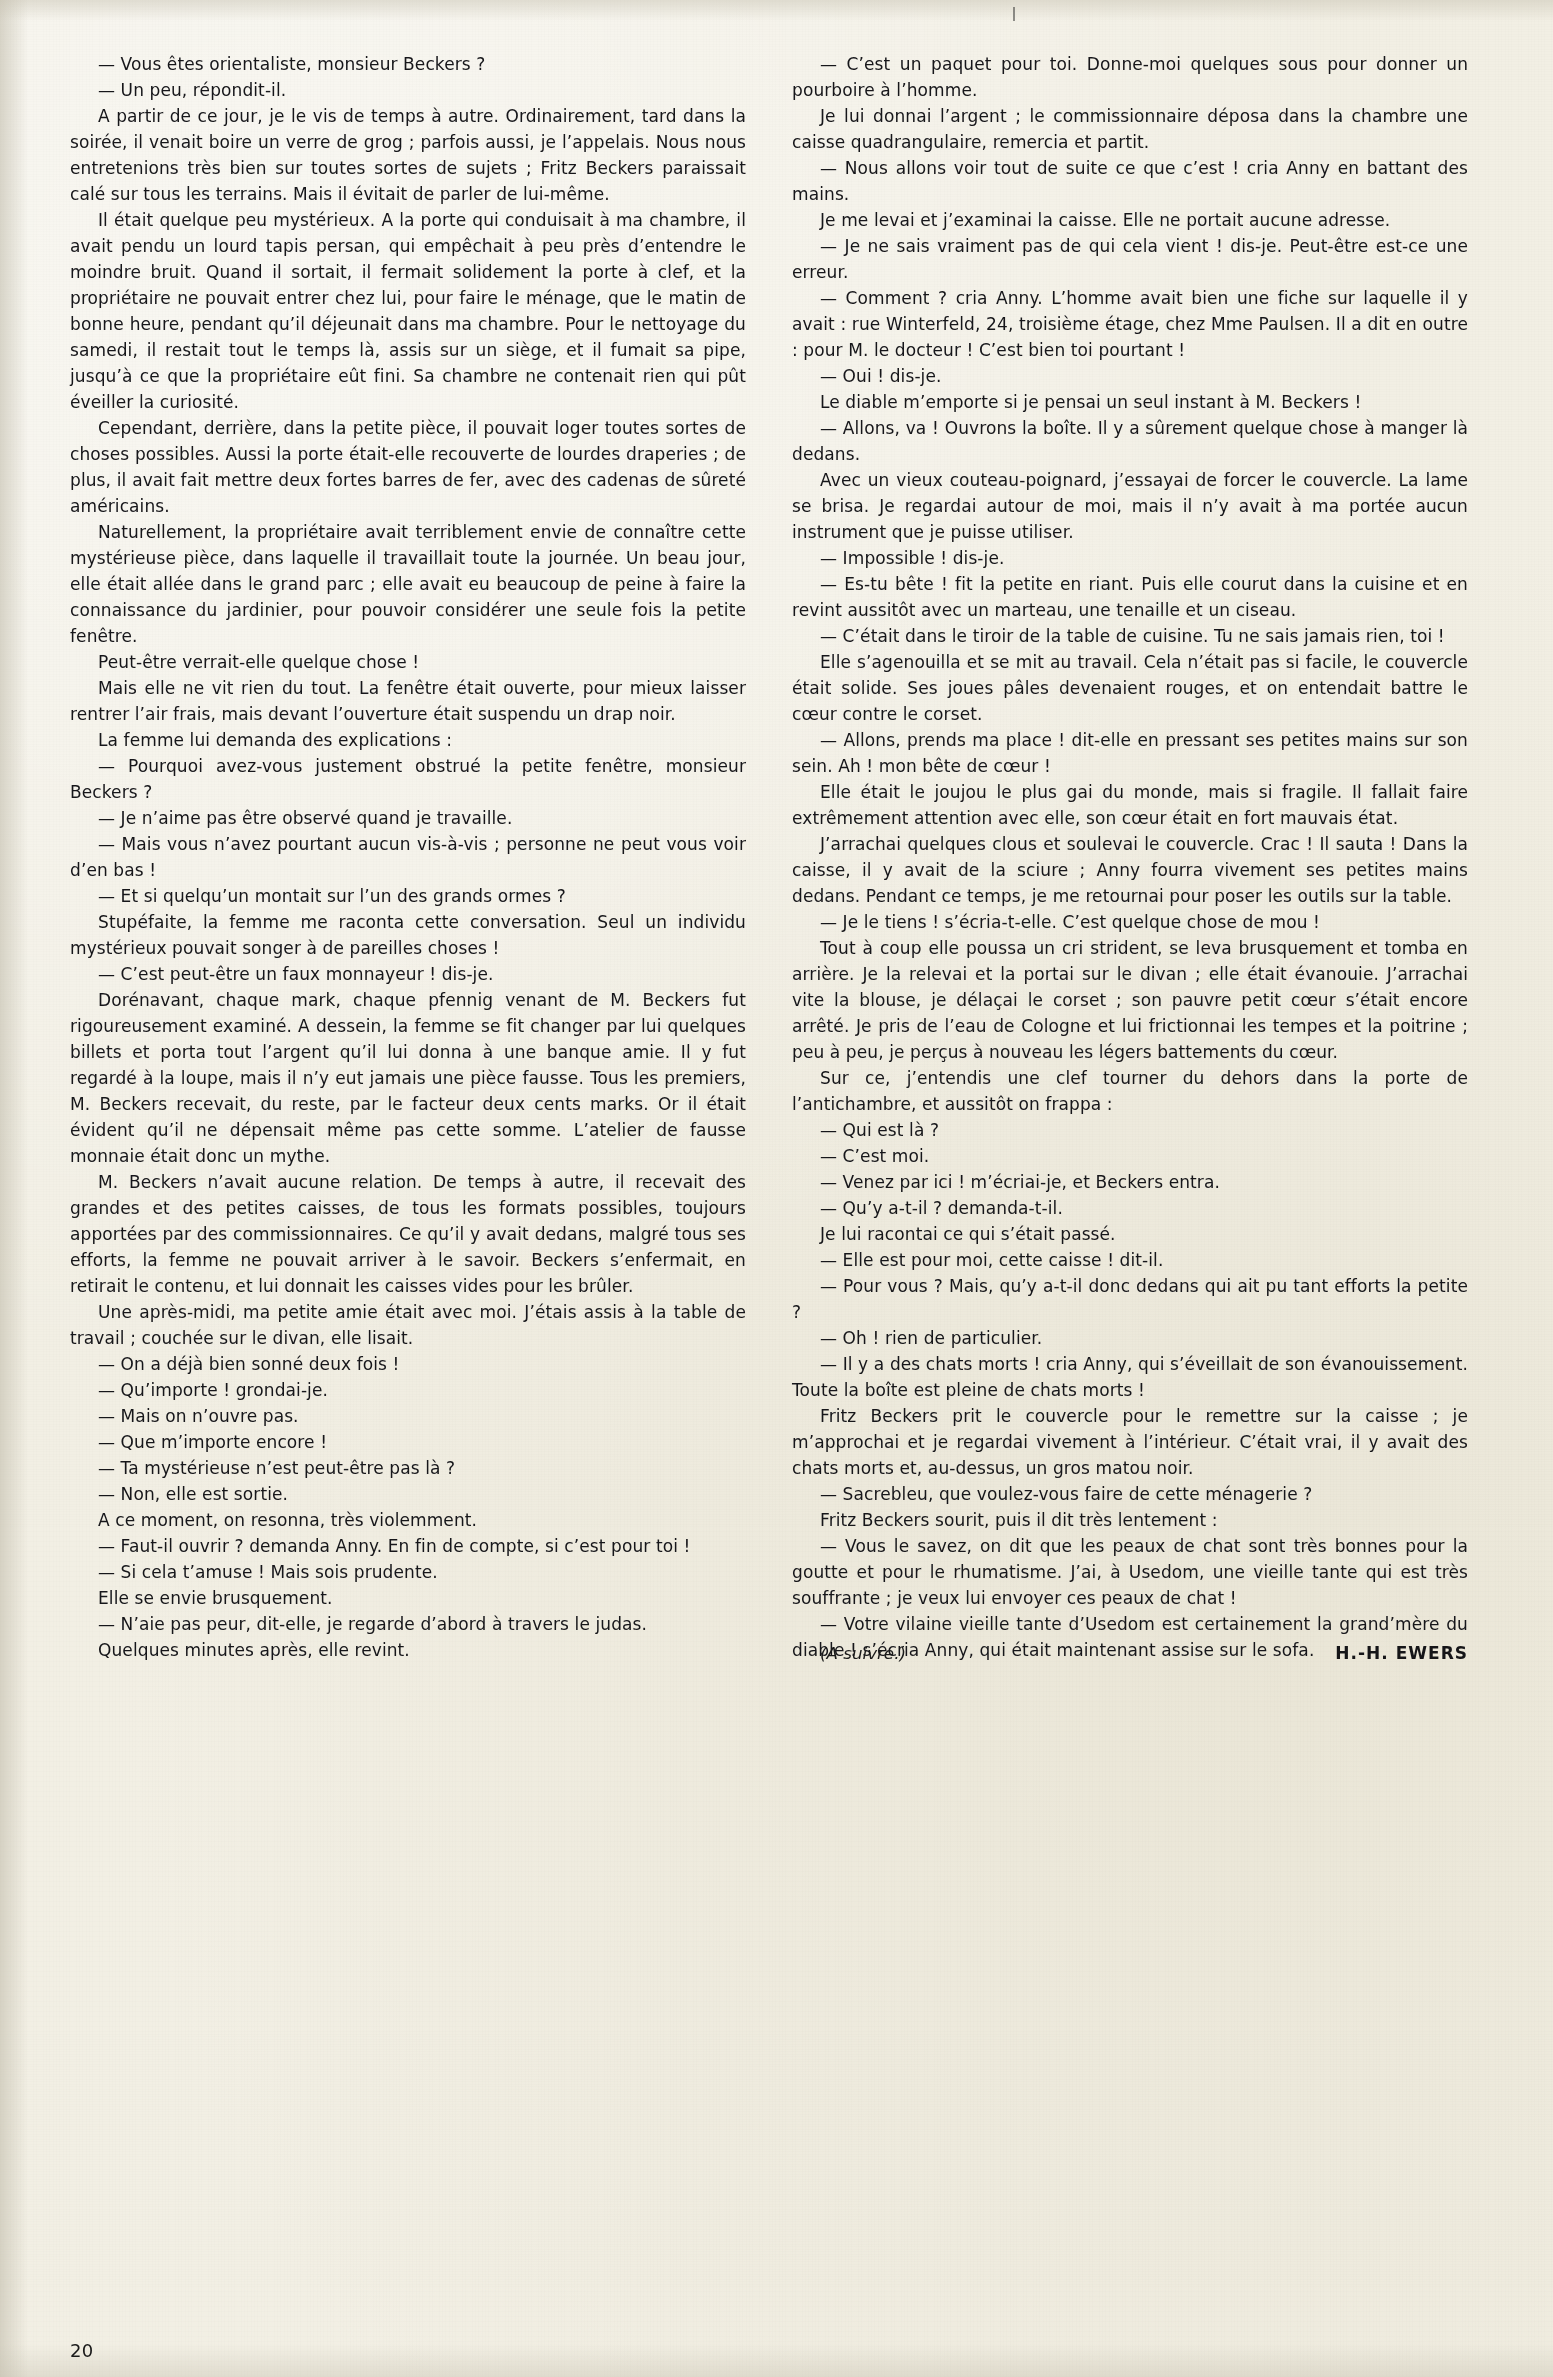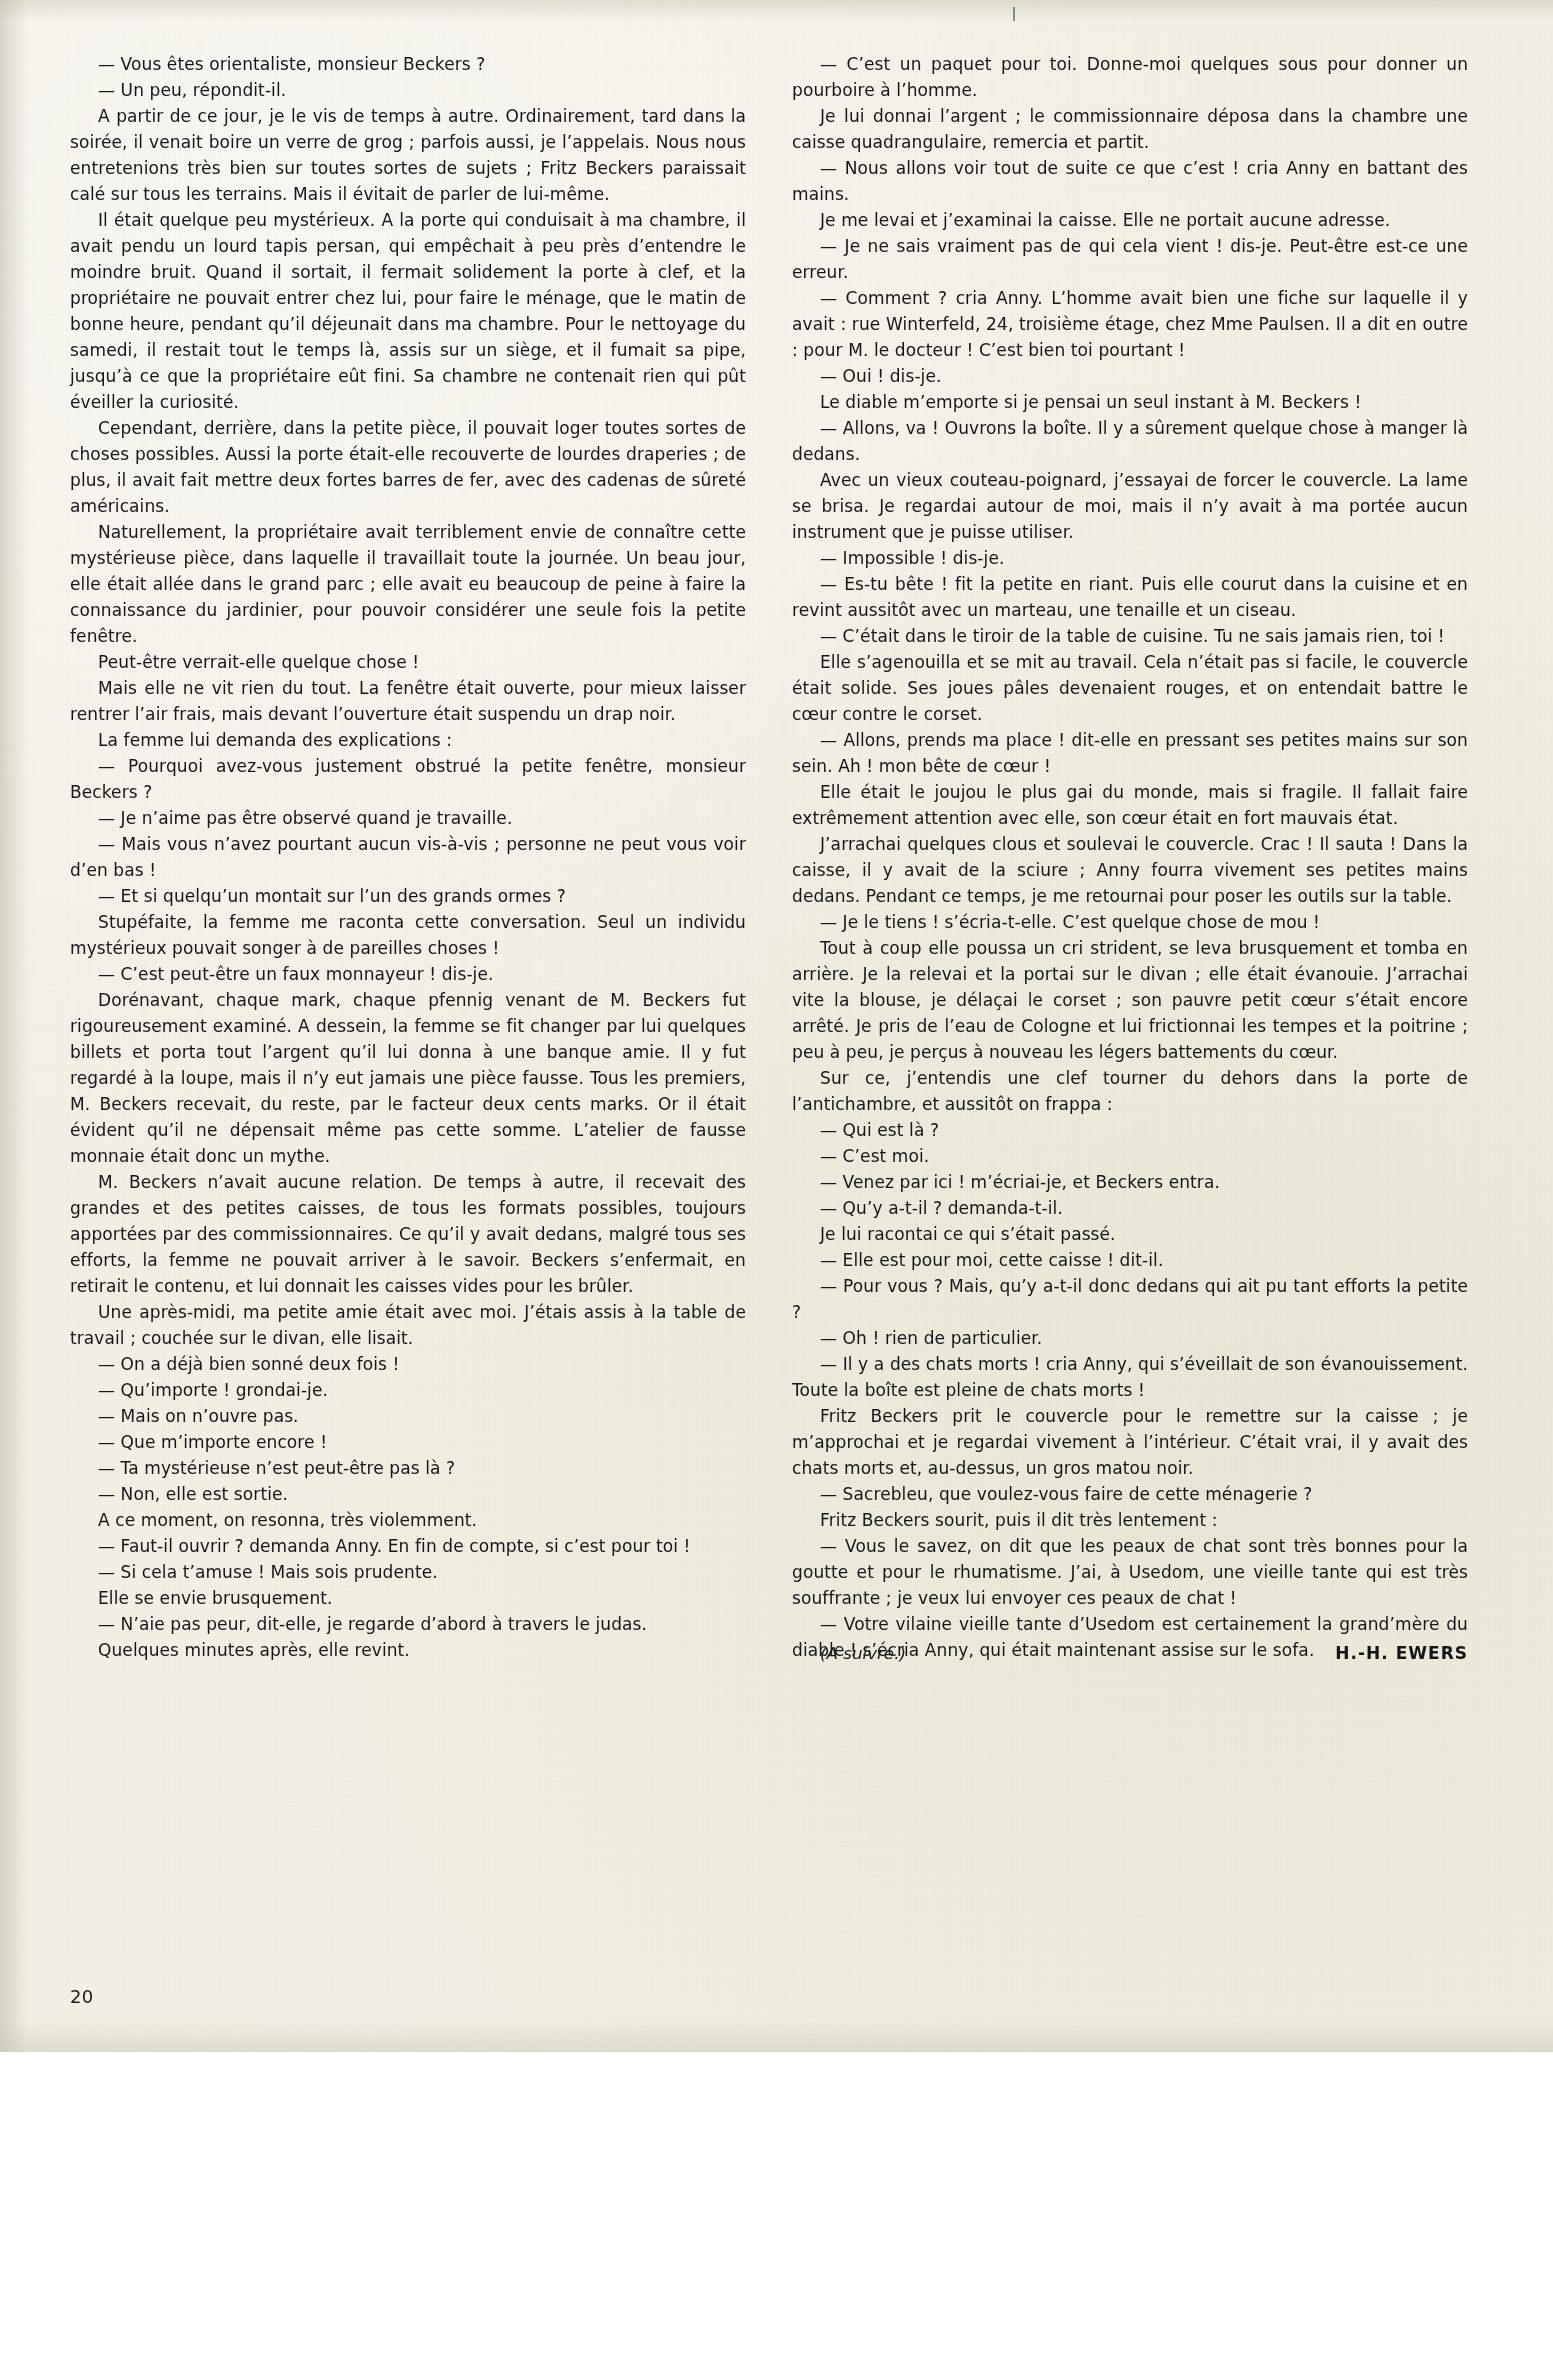--- a/index.html
+++ b/index.html
@@ -9,21 +9,21 @@
   }
   body {
     width: 1553px;
     height: 2377px;
     font-family: "DejaVu Sans", sans-serif;
     color: #1a1a1a;
   }
   .page {
     position: relative;
     width: 1553px;
-    height: 2052px;
+    height: 2377px;
     background: #f2efe4;
     background-image:
        radial-gradient(circle at 18% 12%, rgba(255,255,255,0.55), rgba(255,255,255,0) 45%),
        radial-gradient(circle at 82% 70%, rgba(228,223,205,0.6), rgba(255,255,255,0) 55%);
     overflow: hidden;
   }
   .paper-grain {
     position: absolute;
     inset: 0;
     pointer-events: none;
@@ -95,21 +95,21 @@
   }
   .signature {
     font-size: 17px;
     letter-spacing: 1px;
     font-weight: 600;
     color: #151518;
   }
   .page-number {
     position: absolute;
     left: 70px;
-    bottom: 45px;
+    bottom: 16px;
     font-size: 18px;
     color: #1a1a1a;
     letter-spacing: 0.4px;
   }
   .tick-mark {
     position: absolute;
     background: #3a3a38;
     opacity: .55;
   }
 </style>

